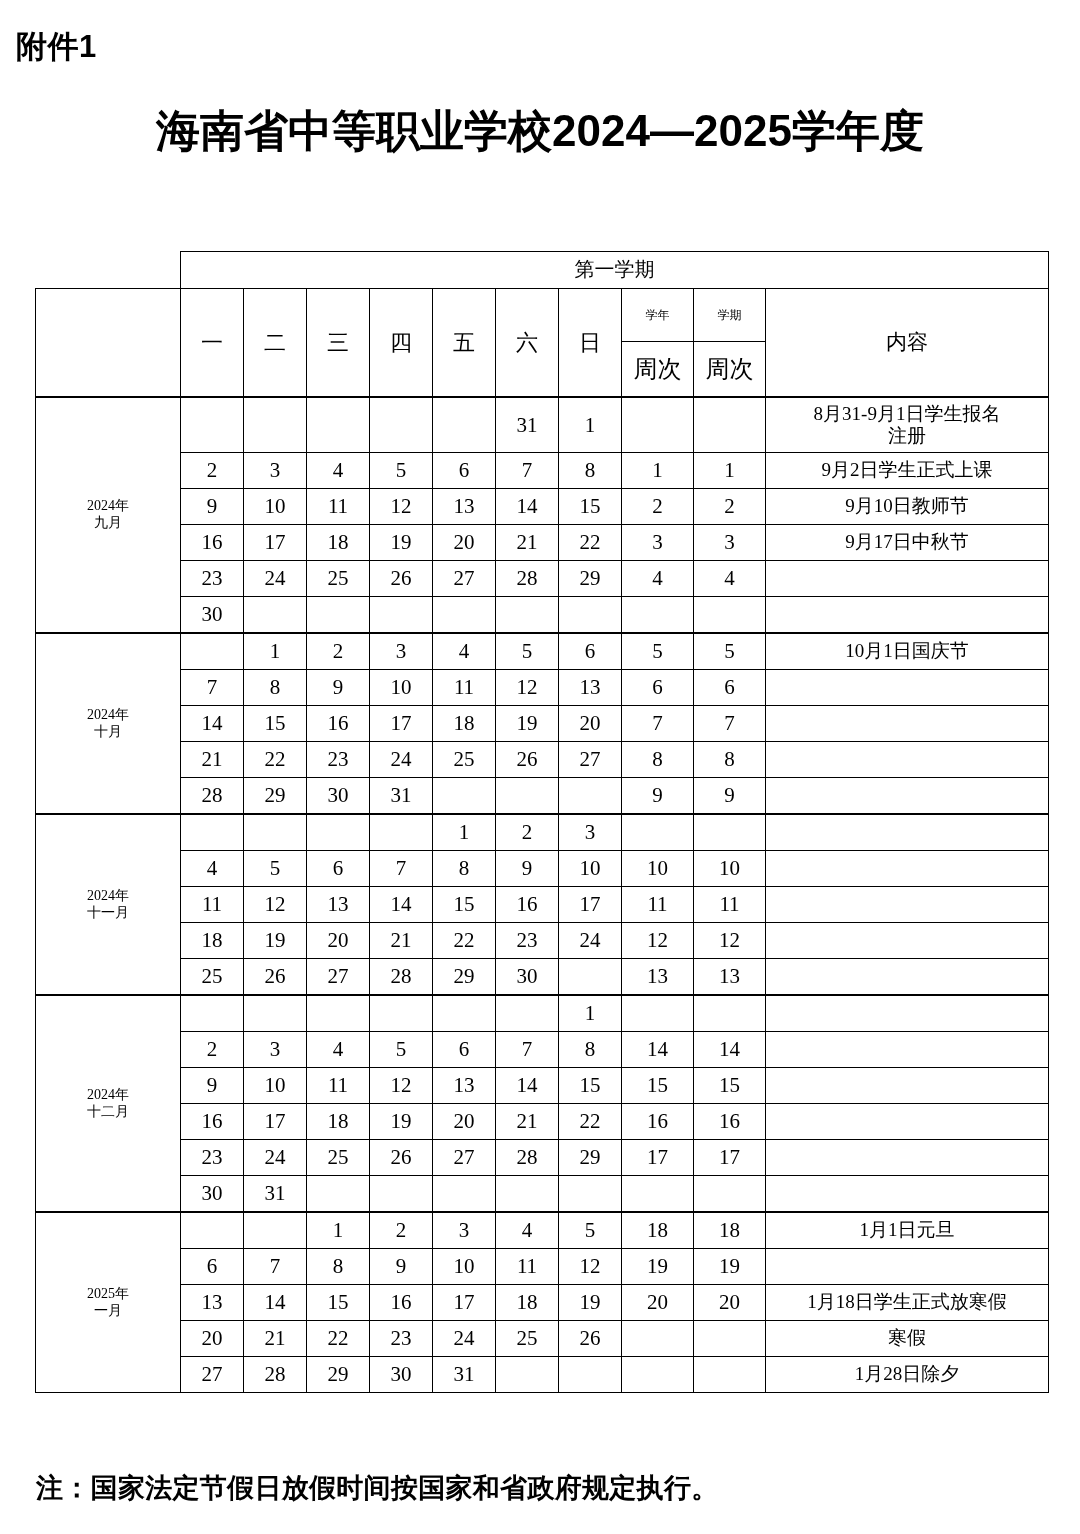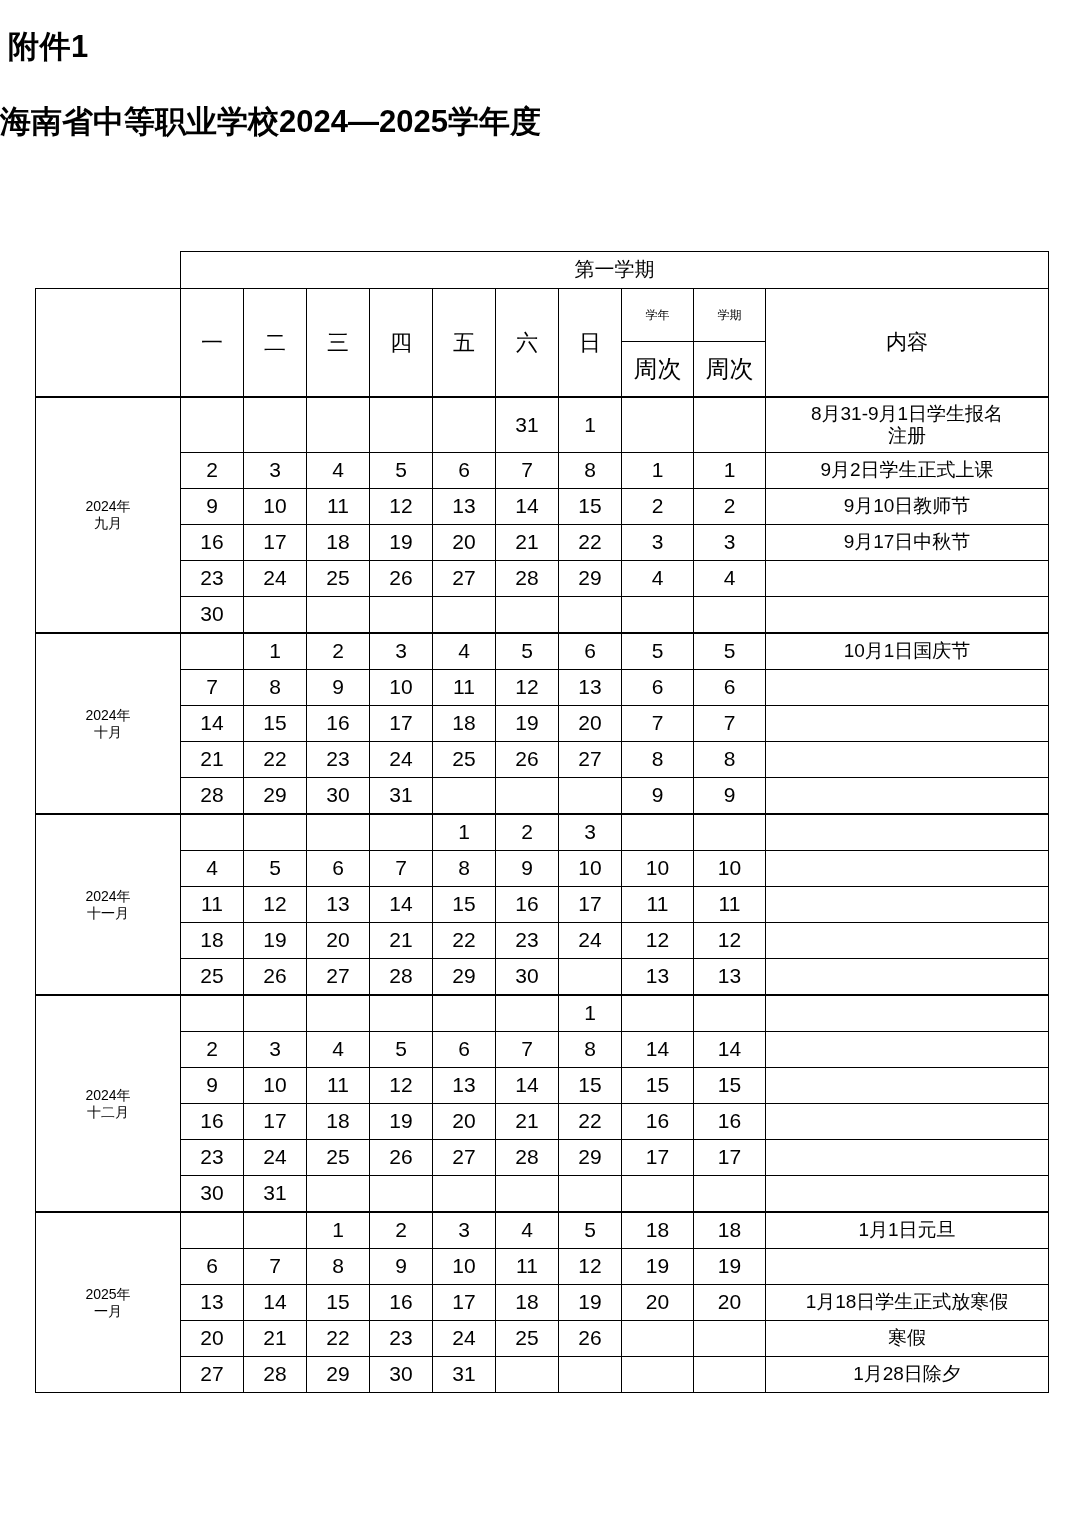--- a/index.html
+++ b/index.html
@@ -20,51 +20,52 @@
   .page {
     width: 1080px;
     height: 1534px;
     position: relative;
     box-sizing: border-box;
   }
 
   
   .attachment-label {
     position: absolute;
-    left: 8px;
+    left: 16px;
     top: 30px;
     font-size: 31px;
     font-weight: bold;
     letter-spacing: 0.5px;
     line-height: 1.1;
   }
 
   
   .doc-title {
     position: absolute;
     left: 0;
     right: 0;
     top: 100px;
-    text-align: left;
-    font-size: 31px;
+    text-align: center;
+    font-size: 44px;
     font-weight: bold;
     line-height: 1.42;
     letter-spacing: 0px;
   }
   .doc-title .title-line {
     display: block;
     white-space: nowrap;
   }
 
   
   .cal-wrap {
     position: absolute;
     left: 35px;
     top: 251px;
     width: 1010px;
+    font-family: Liberation Serif, serif;
   }
   table.cal {
     border-collapse: collapse;
     table-layout: fixed;
     width: 1010px;
     font-size: 20px;
   }
   table.cal td, table.cal th {
     border: 1.6px solid #000000;
     text-align: center;
@@ -599,14 +600,15 @@
             <td class="wk"></td>
             <td class="wk"></td>
             <td class="note">
               <span class="nl">1月28日除夕</span>
             </td>
           </tr>
         </tbody>
     </table>
   </div>
 
+  <div class="footer-note">注：国家法定节假日放假时间按国家和省政府规定执行。</div>
 
 </div>
 
 </body></html>

